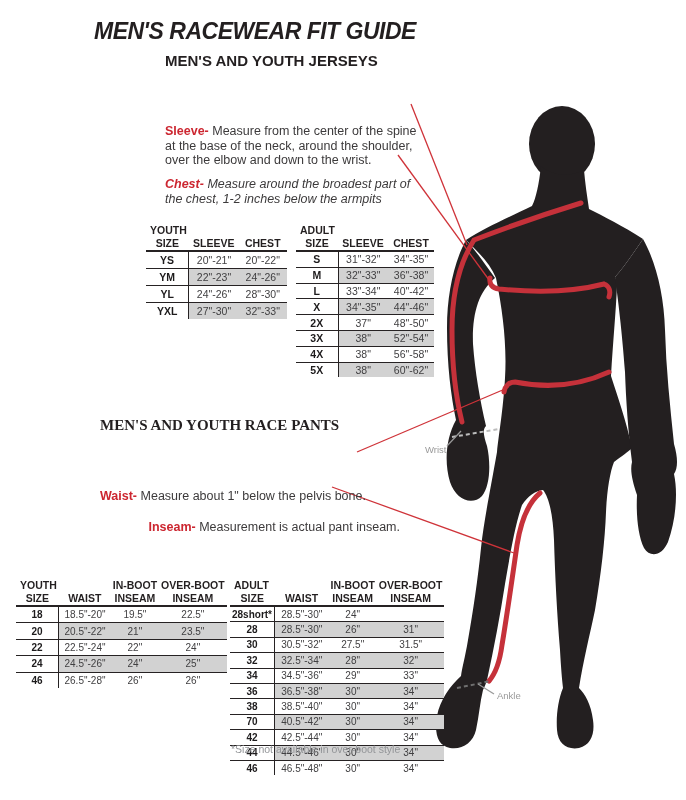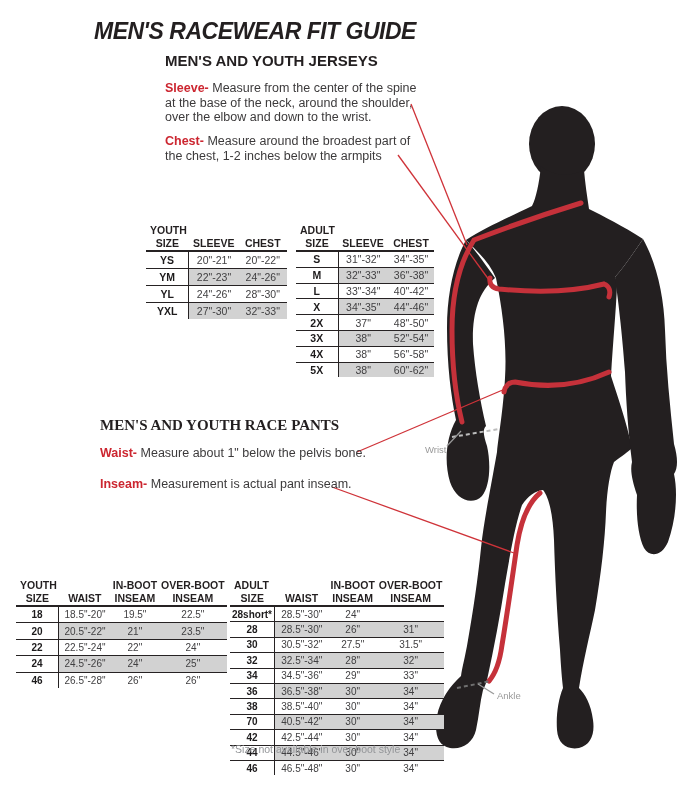--- a/index.html
+++ b/index.html
@@ -6,21 +6,21 @@
   .page{
     position:relative;width:686px;height:800px;background:#ffffff;overflow:hidden;
     font-family:"Liberation Sans","DejaVu Sans",sans-serif;color:#231f20;
   }
   .abs{position:absolute;}
   .page-title{
     left:94px;top:18px;font-size:23px;font-weight:bold;font-style:italic;
     letter-spacing:-0.5px;color:#231f20;white-space:nowrap;
   }
   .section-heading{font-size:15px;font-weight:bold;color:#231f20;white-space:nowrap;}
-  .measure-para{font-size:12.5px;line-height:1.16;color:#3c3a3b;}
+  .measure-para{font-size:12.5px;line-height:1.16;color:#3c3a3b;margin-top:43px;}
   .measure-para .red{color:#cc2630;font-weight:bold;}
   .fig-svg{left:0;top:0;pointer-events:none;}
   
   .tblwrap{position:absolute;}
   table.fit{border-collapse:collapse;table-layout:fixed;margin-top:40px;}
   table.fit th,table.fit td{padding:0 2px;text-align:center;vertical-align:middle;overflow:hidden;white-space:nowrap;}
   table.fit thead th{font-size:10.5px;font-weight:bold;color:#231f20;height:14px;}
   table.fit thead tr.ht1 th{height:13px;}
   table.fit thead th.grp{text-align:left;padding-left:4px;}
   table.fit thead tr.ht2 th{border-bottom:2.5px solid #262223;}
@@ -34,21 +34,21 @@
 <body>
 
 <div class="page">
 
   <div class="abs page-title">MEN'S RACEWEAR FIT GUIDE</div>
 
   <div class="abs section-heading" style="left:165px;top:52px;">MEN'S AND YOUTH JERSEYS</div>
 
   <div class="abs measure-para" style="left:165px;top:81px;width:262px;"><span class="red">Sleeve-</span><span> Measure from the center of the spine at the base of the neck, around the shoulder, over the elbow and down to the wrist.</span></div>
 
-  <div class="abs measure-para" style="left:165px;top:134px;width:262px;"><span class="red">Chest-</span><span> Measure around the broadest part of the chest, 1-2 inches below the armpits</span></div>
+  <div class="abs measure-para" style="left:165px;top:134px;width:262px;font-style:italic;"><span class="red">Chest-</span><span> Measure around the broadest part of the chest, 1-2 inches below the armpits</span></div>
 
   <svg class="abs fig-svg" width="686" height="800" viewBox="0 0 686 800">
     <g fill="#231f20">
       <ellipse cx="562" cy="144" rx="33" ry="38"></ellipse>
       <path d="M 541,166
         C 539,184 536,198 532,206
         C 512,216 484,228 466,240
         C 478,252 490,263 496,278
         C 503,312 507,346 505,378
         C 503,412 499,432 497,452
@@ -232,21 +232,21 @@
             <td class="val stripe">60"-62"</td>
           </tr>
         </tbody>
       </table>
     </div>
 
   <div class="abs section-heading" style="left:100px;top:417px;font-family:Liberation Serif, serif;">MEN'S AND YOUTH RACE PANTS</div>
 
   <div class="abs measure-para" style="left:100px;top:446px;width:300px;"><span class="red">Waist-</span><span> Measure about 1" below the pelvis bone.</span></div>
 
-  <div class="abs measure-para" style="left:100px;top:477px;width:300px;"><span class="red">Inseam-</span><span> Measurement is actual pant inseam.</span></div>
+  <div class="abs measure-para" style="left:100px;top:477px;width:300px;text-align:right;"><span class="red">Inseam-</span><span> Measurement is actual pant inseam.</span></div>
 
   <div class="tblwrap" style="left:16px;top:538px;--rh:15.4px;--fs:10px;">
       <table class="fit">
         <colgroup>
           <col style="width: 41px;">
           <col style="width: 52px;">
           <col style="width: 45px;">
           <col style="width: 50px;">
         </colgroup>
         <thead>

